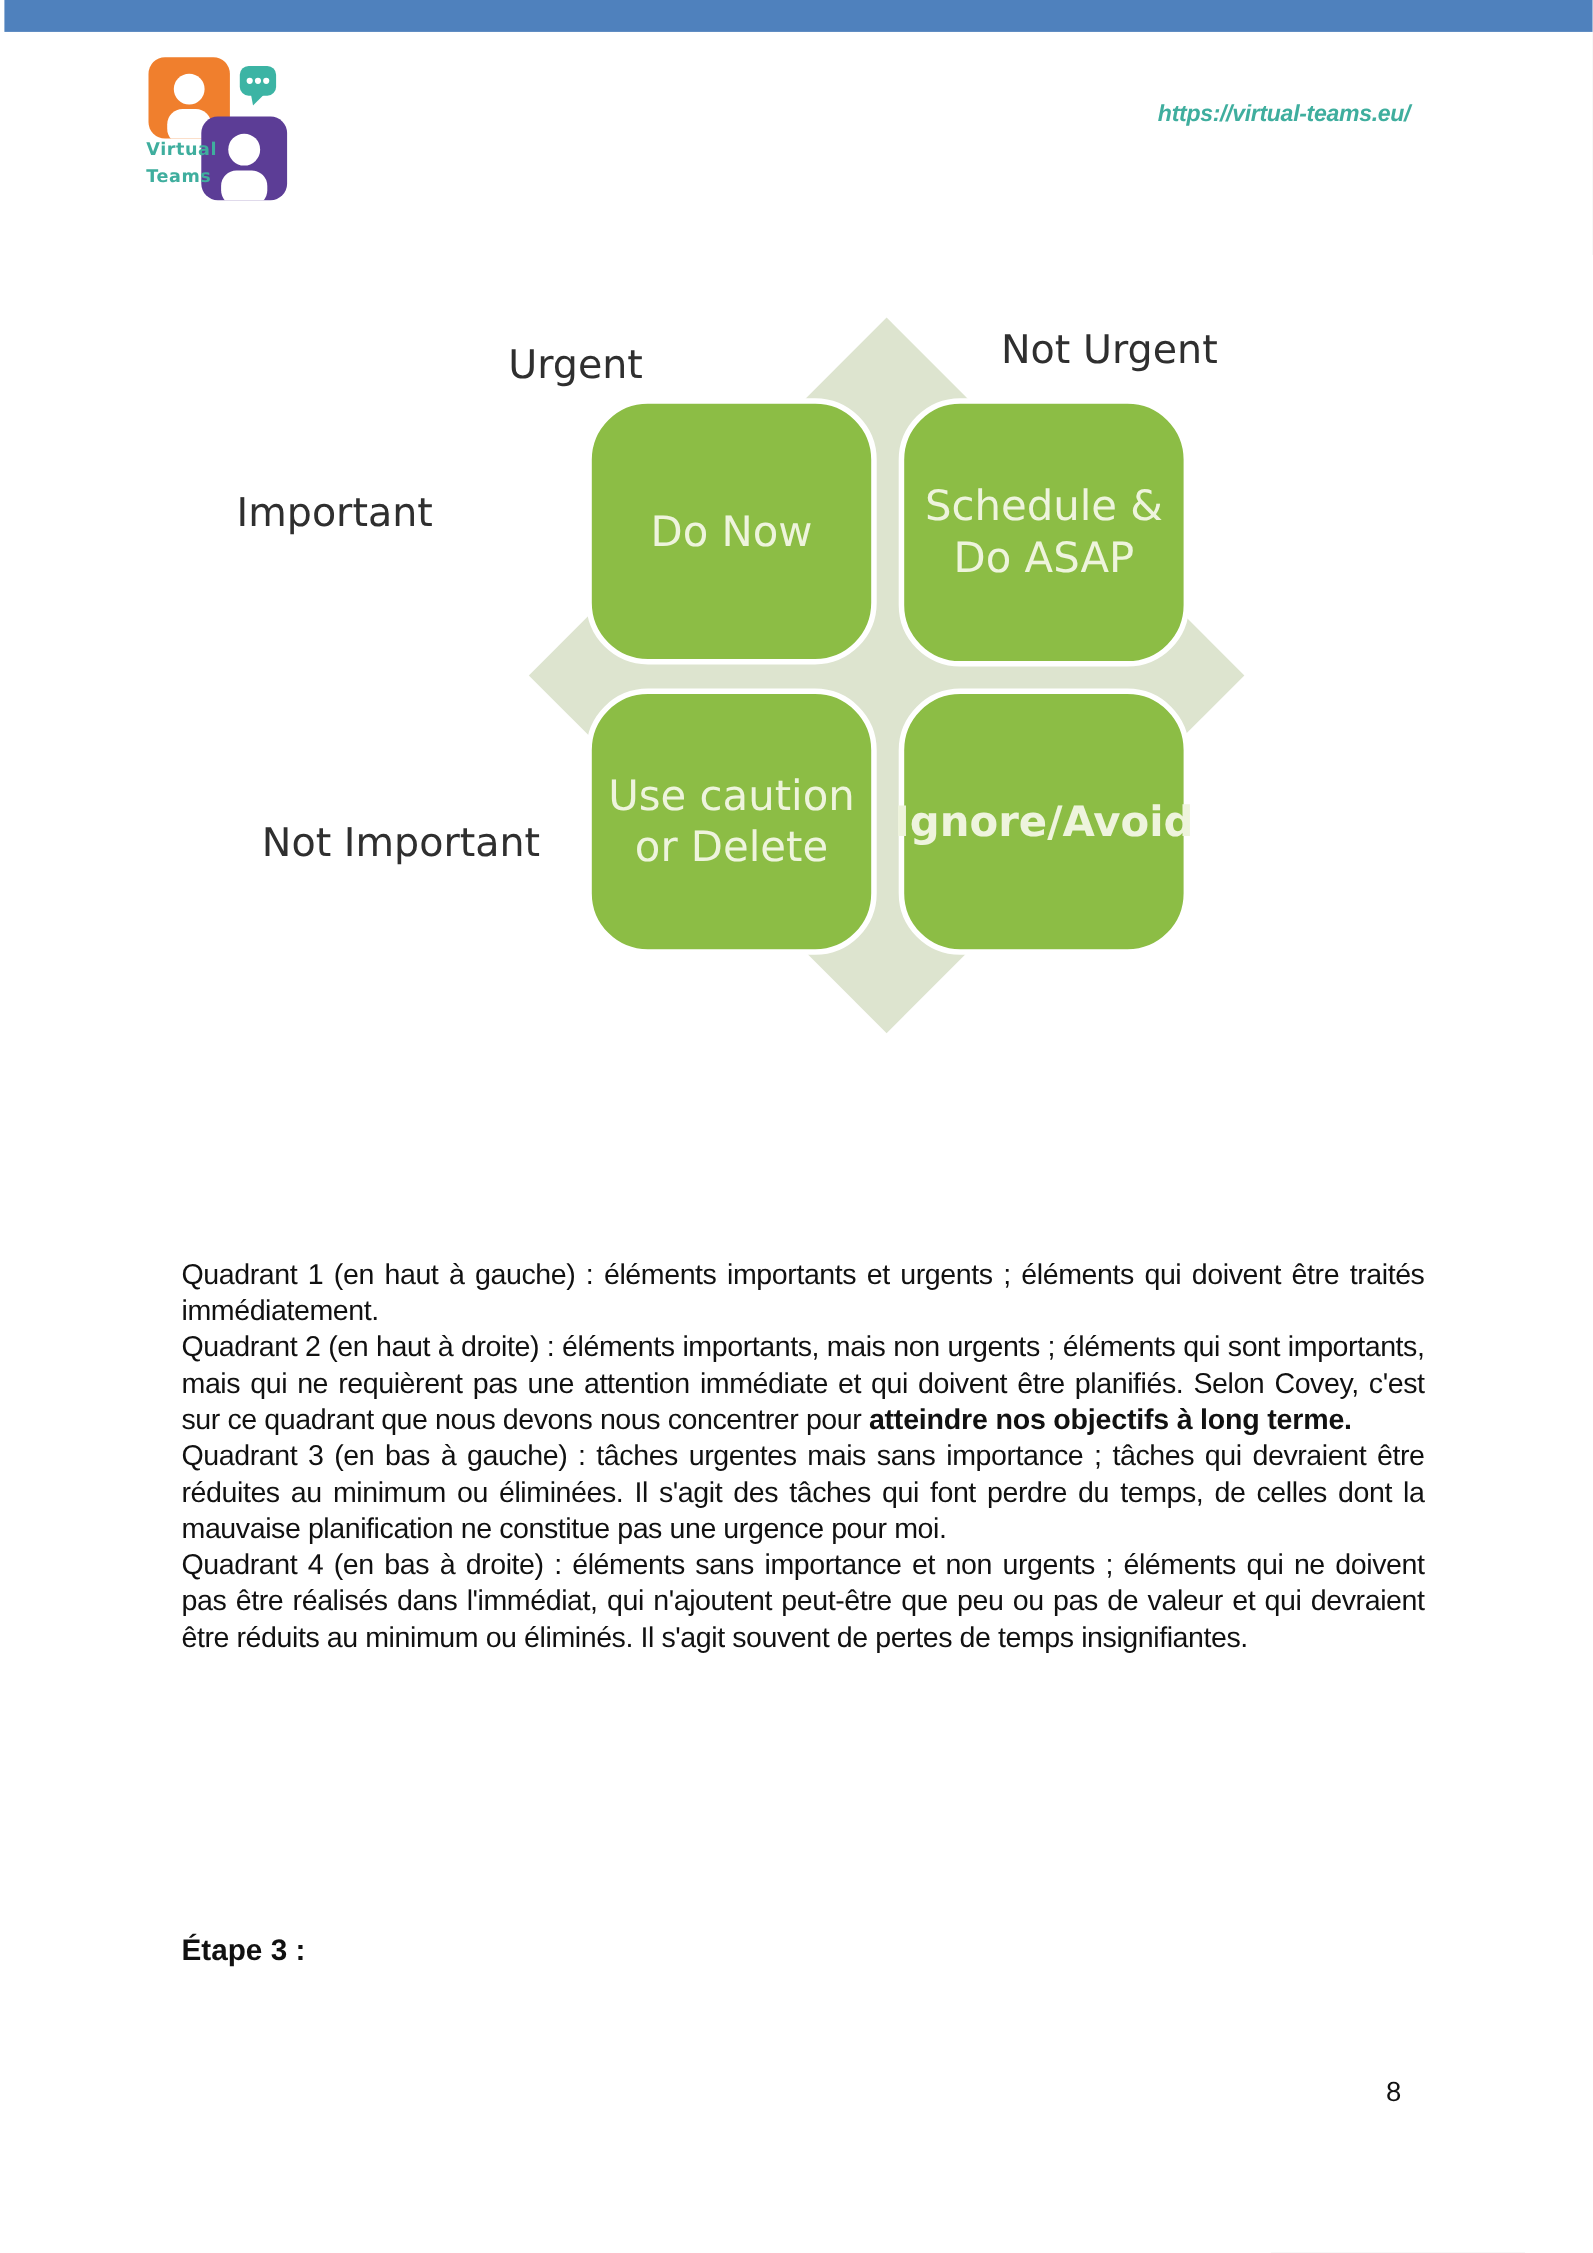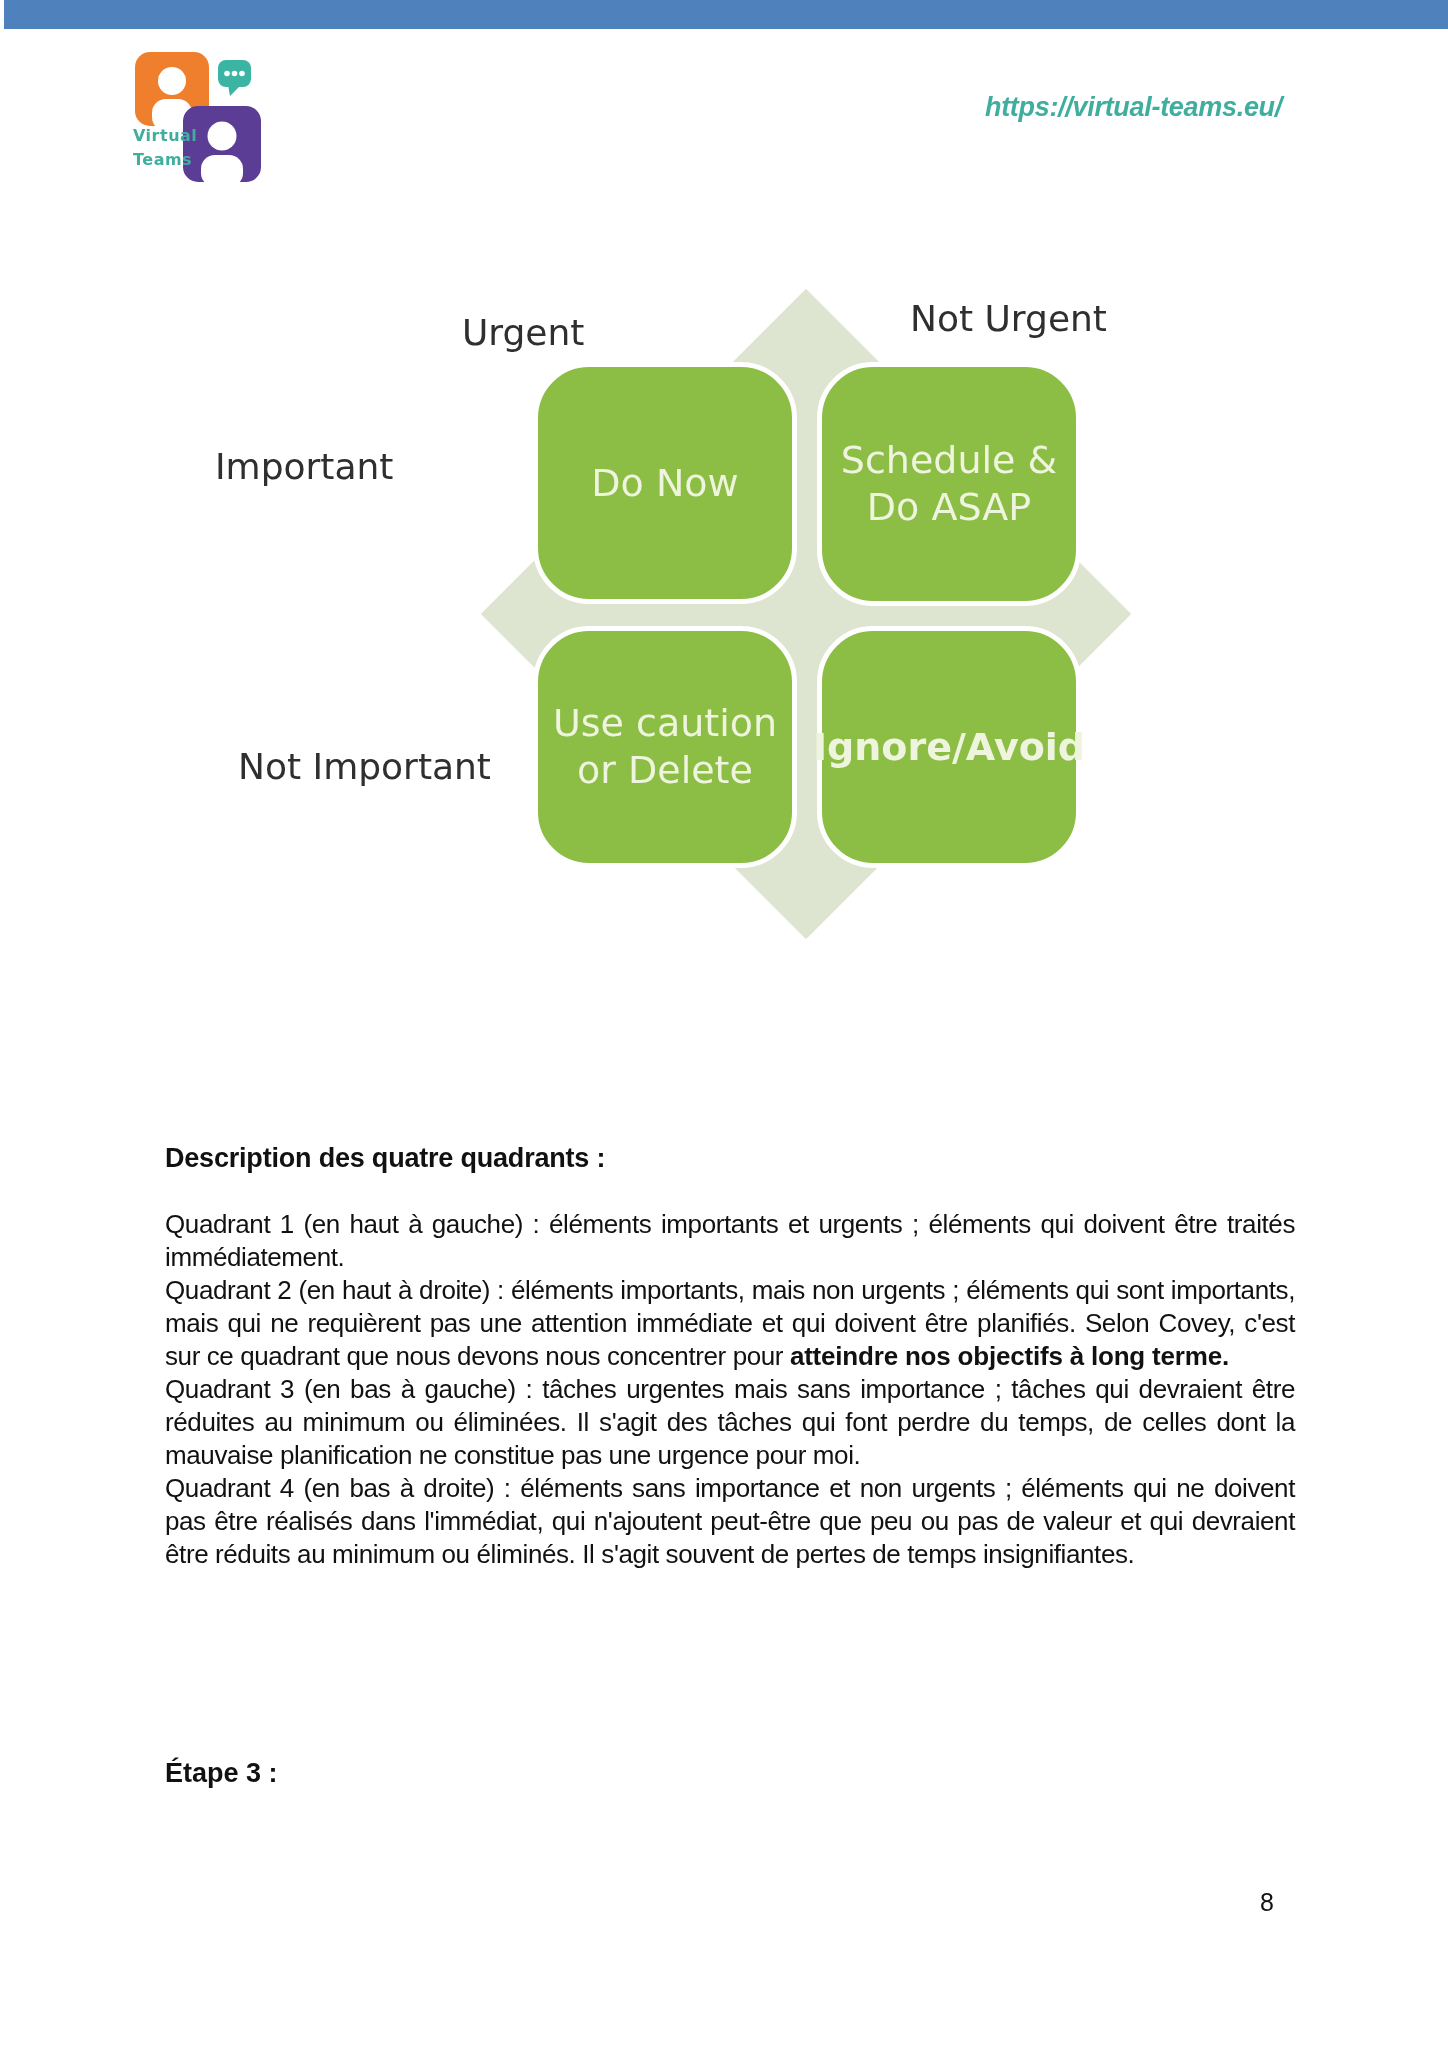--- a/index.html
+++ b/index.html
@@ -18,21 +18,21 @@
   .logo-text{
     position:absolute;left:0;
     font-family:"DejaVu Sans",sans-serif;font-weight:bold;
     font-size:16px;color:var(--teal,#3cb4a4);letter-spacing:.5px;
   }
   .logo-text.l1{top:78px;}
   .logo-text.l2{top:102px;}
   
   .url{
     position:absolute;top:92px;right:166px;
-    font-size:27px;font-weight:700;font-style:italic;
+    font-size:21px;font-weight:700;font-style:italic;
     color:var(--teal,#3fae9e);letter-spacing:-.3px;cursor:pointer;
   }
   
   .diagram{position:absolute;left:0;top:0;width:1448px;height:1000px;}
   .diamond{
     position:absolute;left:576px;top:384px;width:460px;height:460px;
     background:var(--diamond-sage,#dde4cf);transform:rotate(45deg);
   }
   .qbox{
     position:absolute;width:264px;box-sizing:border-box;
@@ -139,21 +139,20 @@
       <span>Use caution</span>
       <span>or Delete</span>
     </div>
     <div class="qbox q4">
       <span>Ignore/Avoid</span>
       <span></span>
     </div>
   </div>
 
   <div class="desc">
-    <h3>Description des quatre quadrants :</h3>
     <p><span class="u">Quadrant 1 (en haut à gauche) : </span><span>éléments importants et urgents ; éléments qui doivent être traités immédiatement.</span><b></b></p>
     <p><span class="u">Quadrant 2 (en haut à droite) : éléments importants,</span><span> mais non urgents ; éléments qui sont importants, mais qui ne requièrent pas une attention immédiate et qui doivent être planifiés. Selon Covey, c'est sur ce quadrant que nous devons nous concentrer pour </span><b>atteindre nos objectifs à long terme.</b></p>
     <p><span class="u">Quadrant 3 (en bas à gauche) : </span><span>tâches urgentes mais sans importance ; tâches qui devraient être réduites au minimum ou éliminées. Il s'agit des tâches qui font perdre du temps, de celles dont la mauvaise planification ne constitue pas une urgence pour moi.</span><b></b></p>
     <p><span class="u">Quadrant 4 (en bas à droite) : </span><span>éléments sans importance et non urgents ; éléments qui ne doivent pas être réalisés dans l'immédiat, qui n'ajoutent peut-être que peu ou pas de valeur et qui devraient être réduits au minimum ou éliminés. Il s'agit souvent de pertes de temps insignifiantes.</span><b></b></p>
   </div>
 
   <div class="etape">Étape 3 :</div>
 
   <div class="pagenum">8</div>
 

